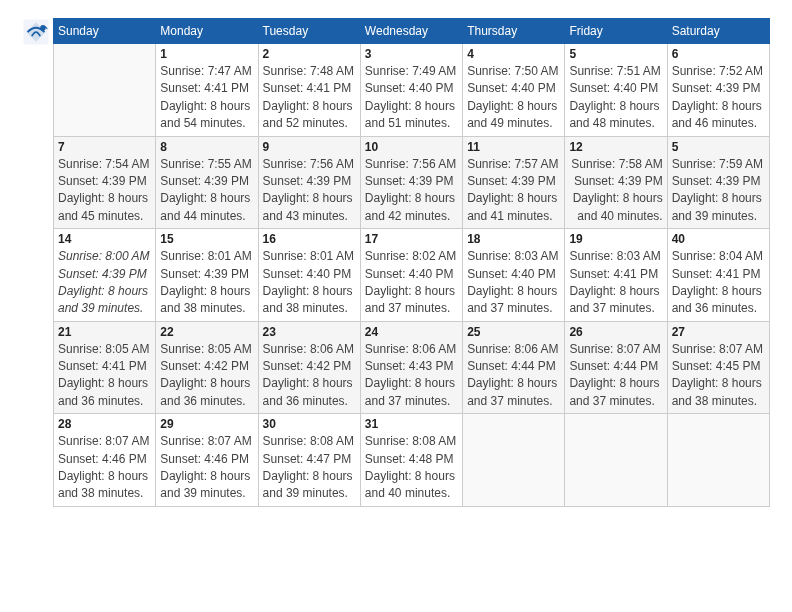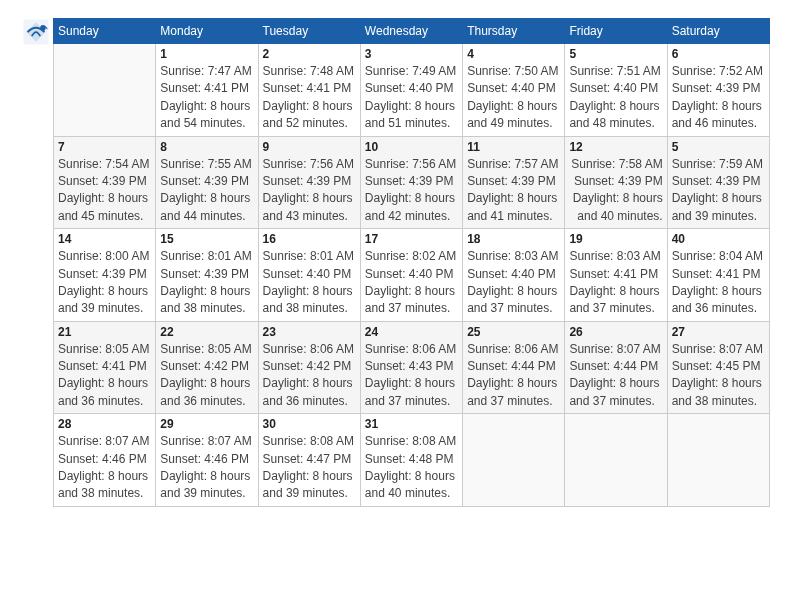--- a/index.html
+++ b/index.html
@@ -235,21 +235,21 @@
             <span class="day-num">5</span>
             <div class="day-info" style="white-space: pre-line;">Sunrise: 7:59 AM
 Sunset: 4:39 PM
 Daylight: 8 hours
 and 39 minutes.</div>
           </td>
         </tr>
         <tr>
           <td>
             <span class="day-num">14</span>
-            <div class="day-info" style="white-space: pre-line;">Sunrise: 8:00 AM
+            <div class="day-info" style="white-space: pre-line; font-style: italic;">Sunrise: 8:00 AM
 Sunset: 4:39 PM
 Daylight: 8 hours
 and 39 minutes.</div>
           </td>
           <td>
             <span class="day-num">15</span>
             <div class="day-info" style="white-space: pre-line;">Sunrise: 8:01 AM
 Sunset: 4:39 PM
 Daylight: 8 hours
 and 38 minutes.</div>

